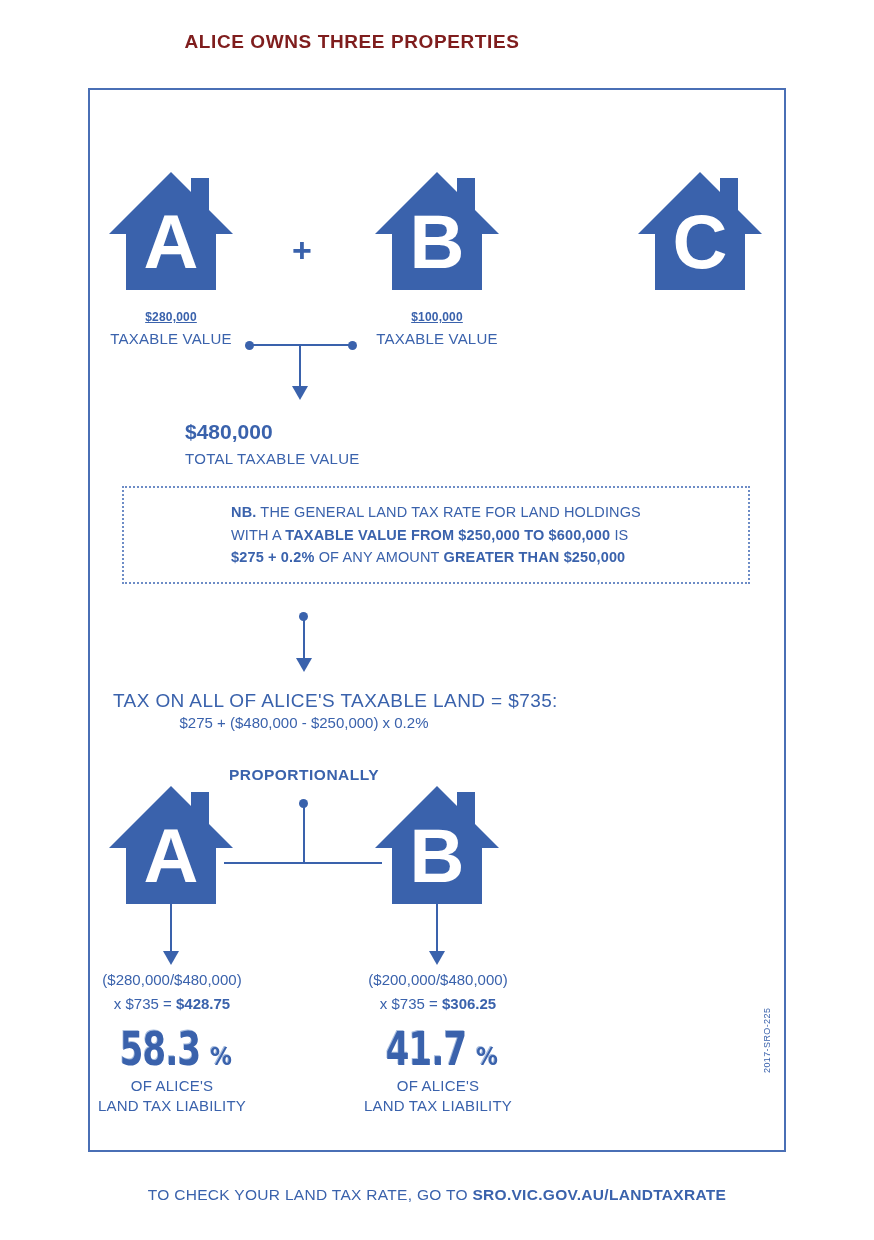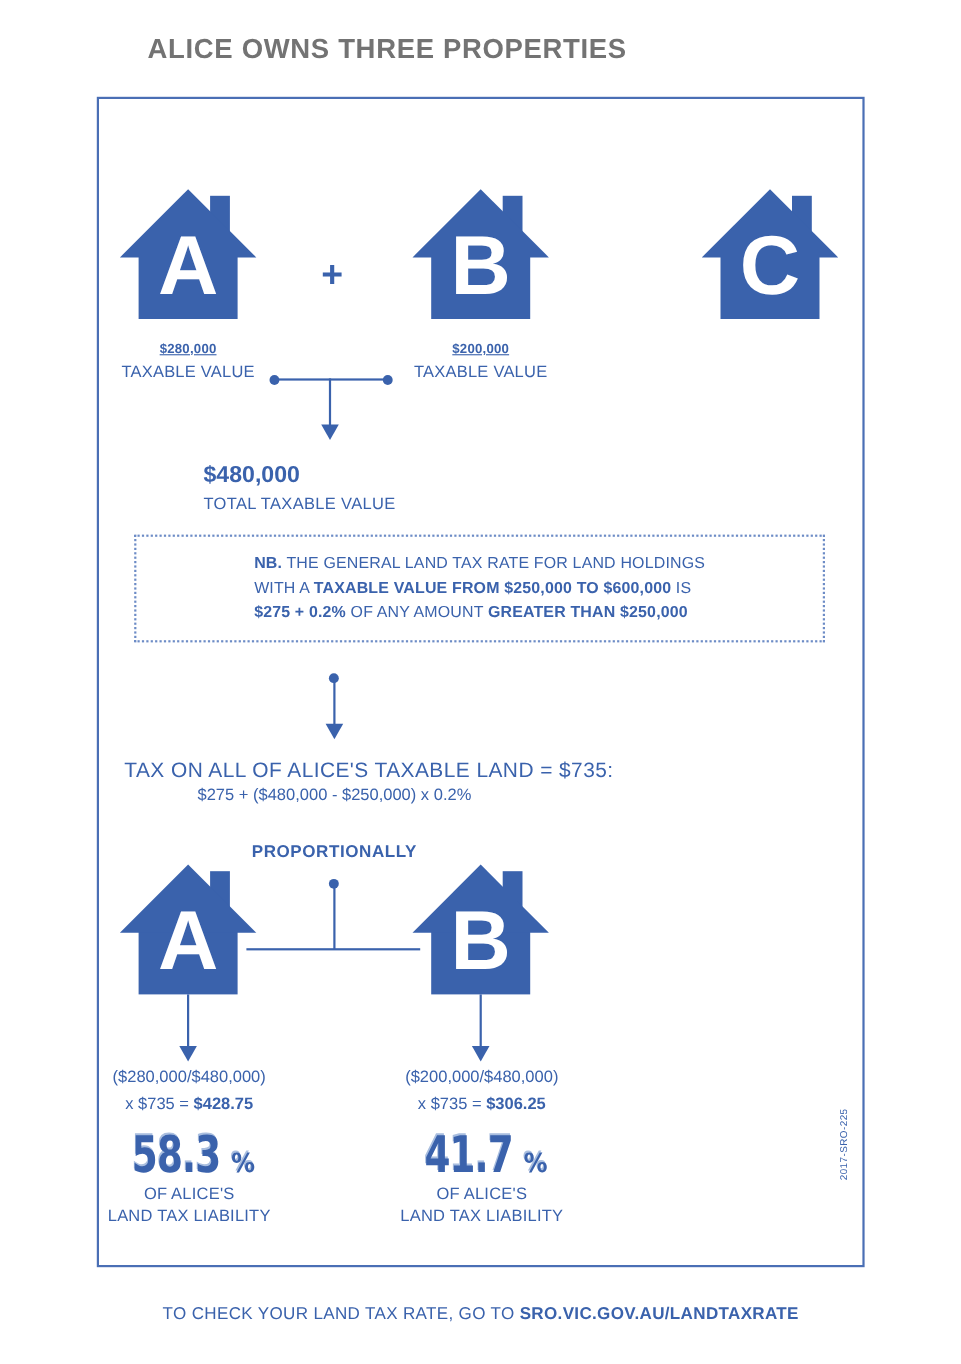--- a/index.html
+++ b/index.html
@@ -20,24 +20,24 @@
     inset: 0;
   }
 
   
   .title {
     position: absolute;
     top: 31px;
     left: 0;
     width: 704px;
     text-align: center;
-    font-size: 25px;
+    font-size: 19px;
     font-weight: bold;
     letter-spacing: 0.6px;
-    color: #737373;
+    color: #7f1d1d;
   }
 
   
   .frame {
     position: absolute;
     left: 88px;
     top: 88px;
     width: 698px;
     height: 1064px;
     border: 2px solid #4a6fb5;
@@ -332,21 +332,21 @@
     <div class="roof"></div>
     <div class="letter">C</div>
   </div>
 
   <div class="valblock" style="left:56px; top:310px; width:230px;">
     <div class="amount">$280,000</div>
     <div class="caption">TAXABLE VALUE</div>
   </div>
 
   <div class="valblock" style="left:322px; top:310px; width:230px;">
-    <div class="amount">$200,000</div>
+    <div class="amount">$100,000</div>
     <div class="caption">TAXABLE VALUE</div>
   </div>
 
 
   <div class="dot" style="left:245px; top:341px;"></div>
   <div class="dot" style="left:348px; top:341px;"></div>
   <div class="hline" style="left:249px; top:344px; width:101px;"></div>
   <div class="vline" style="left:299px; top:344px; height:43px;"></div>
   <div class="arrowhead" style="left:292px; top:386px;"></div>
 

